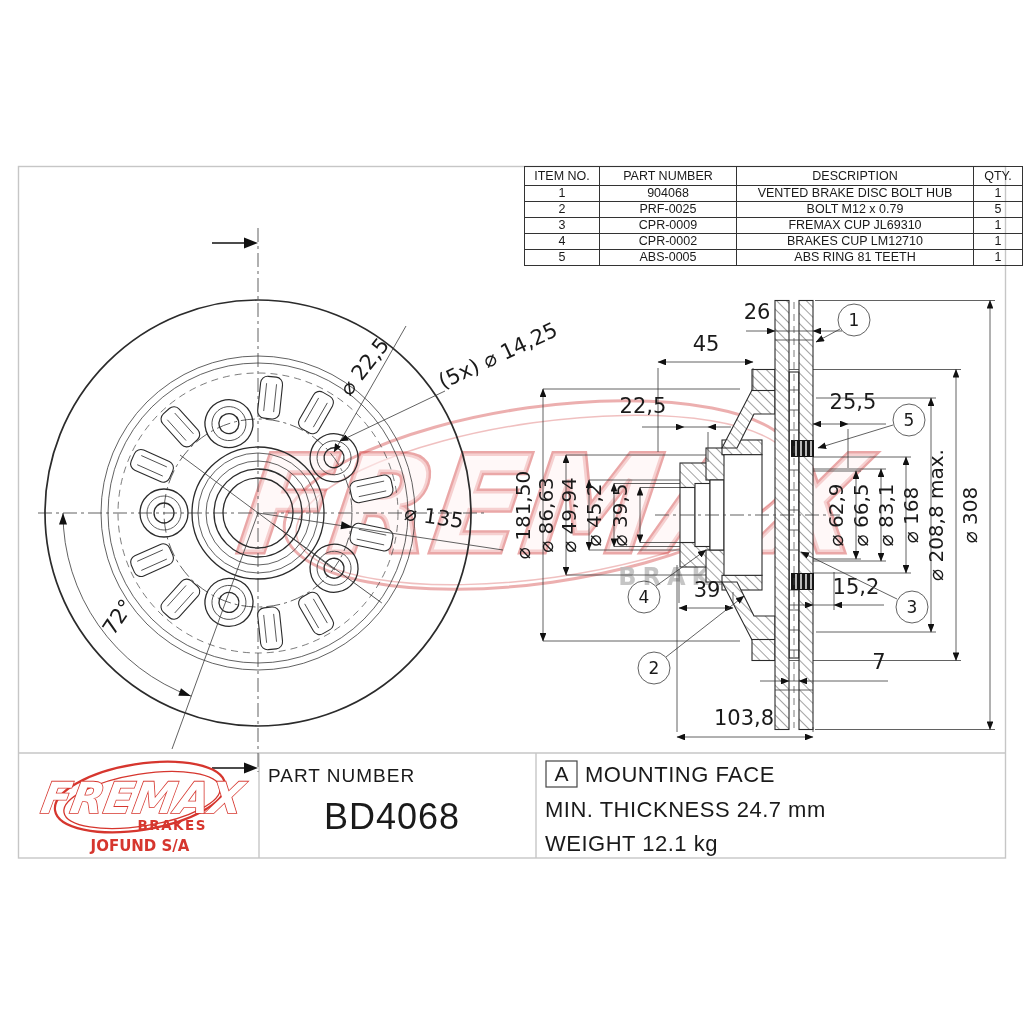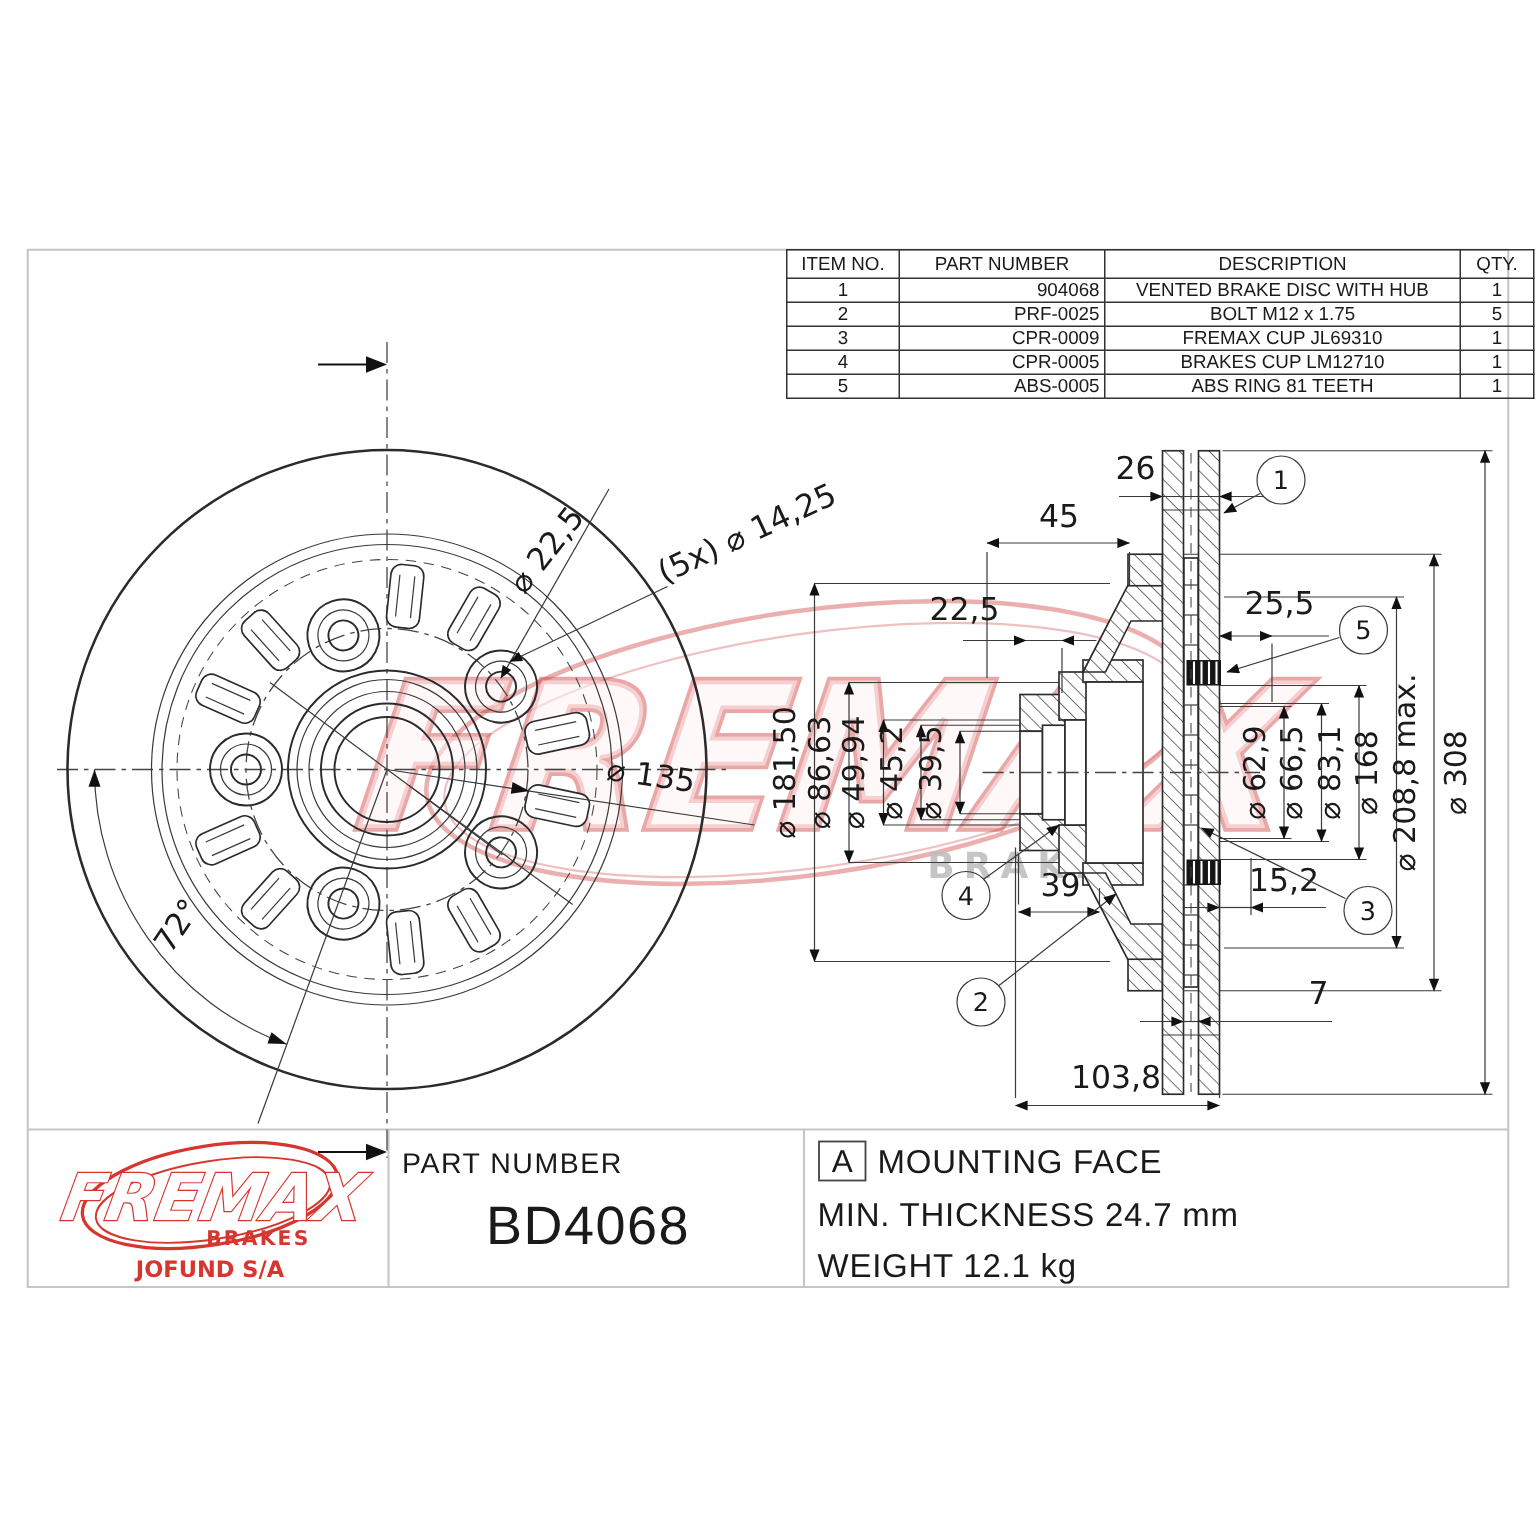--- a/index.html
+++ b/index.html
@@ -19,21 +19,21 @@
   text.dimb{font-family:"DejaVu Sans",sans-serif;font-size:21px;fill:#1a1a1a;}
   text.bal{font-family:"DejaVu Sans",sans-serif;font-size:17px;fill:#1a1a1a;}
   text.tb{font-family:"Liberation Sans",sans-serif;fill:#1a1a1a;}
   
   .ptable{position:absolute;left:524px;top:166px;width:574px;}
   .ptable table{border-collapse:collapse;width:498px;table-layout:fixed;}
   .ptable th,.ptable td{border:1px solid #333;font-size:12.5px;font-weight:normal;
       padding:0 3px;white-space:nowrap;overflow:hidden;text-align:center;line-height:15px;}
   .ptable th{height:18px;}
   .ptable td{height:15px;}
-  .ptable td.l{text-align:right;}
+  .ptable td.l{text-align:center;}
 </style>
 </head>
 <body>
 
 <div class="sheet">
 
 <svg width="1024" height="1024" viewBox="0 0 1024 1024">
   <defs>
     <pattern id="h" width="7" height="7" patternUnits="userSpaceOnUse" patternTransform="rotate(-45)">
       <rect width="7" height="7" fill="#fff"></rect>
@@ -396,38 +396,38 @@
     <tbody>
           <tr>
       <th>ITEM NO.</th>
       <th>PART NUMBER</th>
       <th>DESCRIPTION</th>
       <th>QTY.</th>
     </tr>
     <tr>
       <td>1</td>
       <td class="l">904068</td>
-      <td>VENTED BRAKE DISC WITH HUB</td>
+      <td>VENTED BRAKE DISC BOLT HUB</td>
       <td>1</td>
     </tr>
     <tr>
       <td>2</td>
       <td class="l">PRF-0025</td>
-      <td>BOLT M12 x 1.75</td>
+      <td>BOLT M12 x 0.79</td>
       <td>5</td>
     </tr>
     <tr>
       <td>3</td>
       <td class="l">CPR-0009</td>
       <td>FREMAX CUP JL69310</td>
       <td>1</td>
     </tr>
     <tr>
       <td>4</td>
-      <td class="l">CPR-0005</td>
+      <td class="l">CPR-0002</td>
       <td>BRAKES CUP LM12710</td>
       <td>1</td>
     </tr>
     <tr>
       <td>5</td>
       <td class="l">ABS-0005</td>
       <td>ABS RING 81 TEETH</td>
       <td>1</td>
     </tr>
   </tbody>

